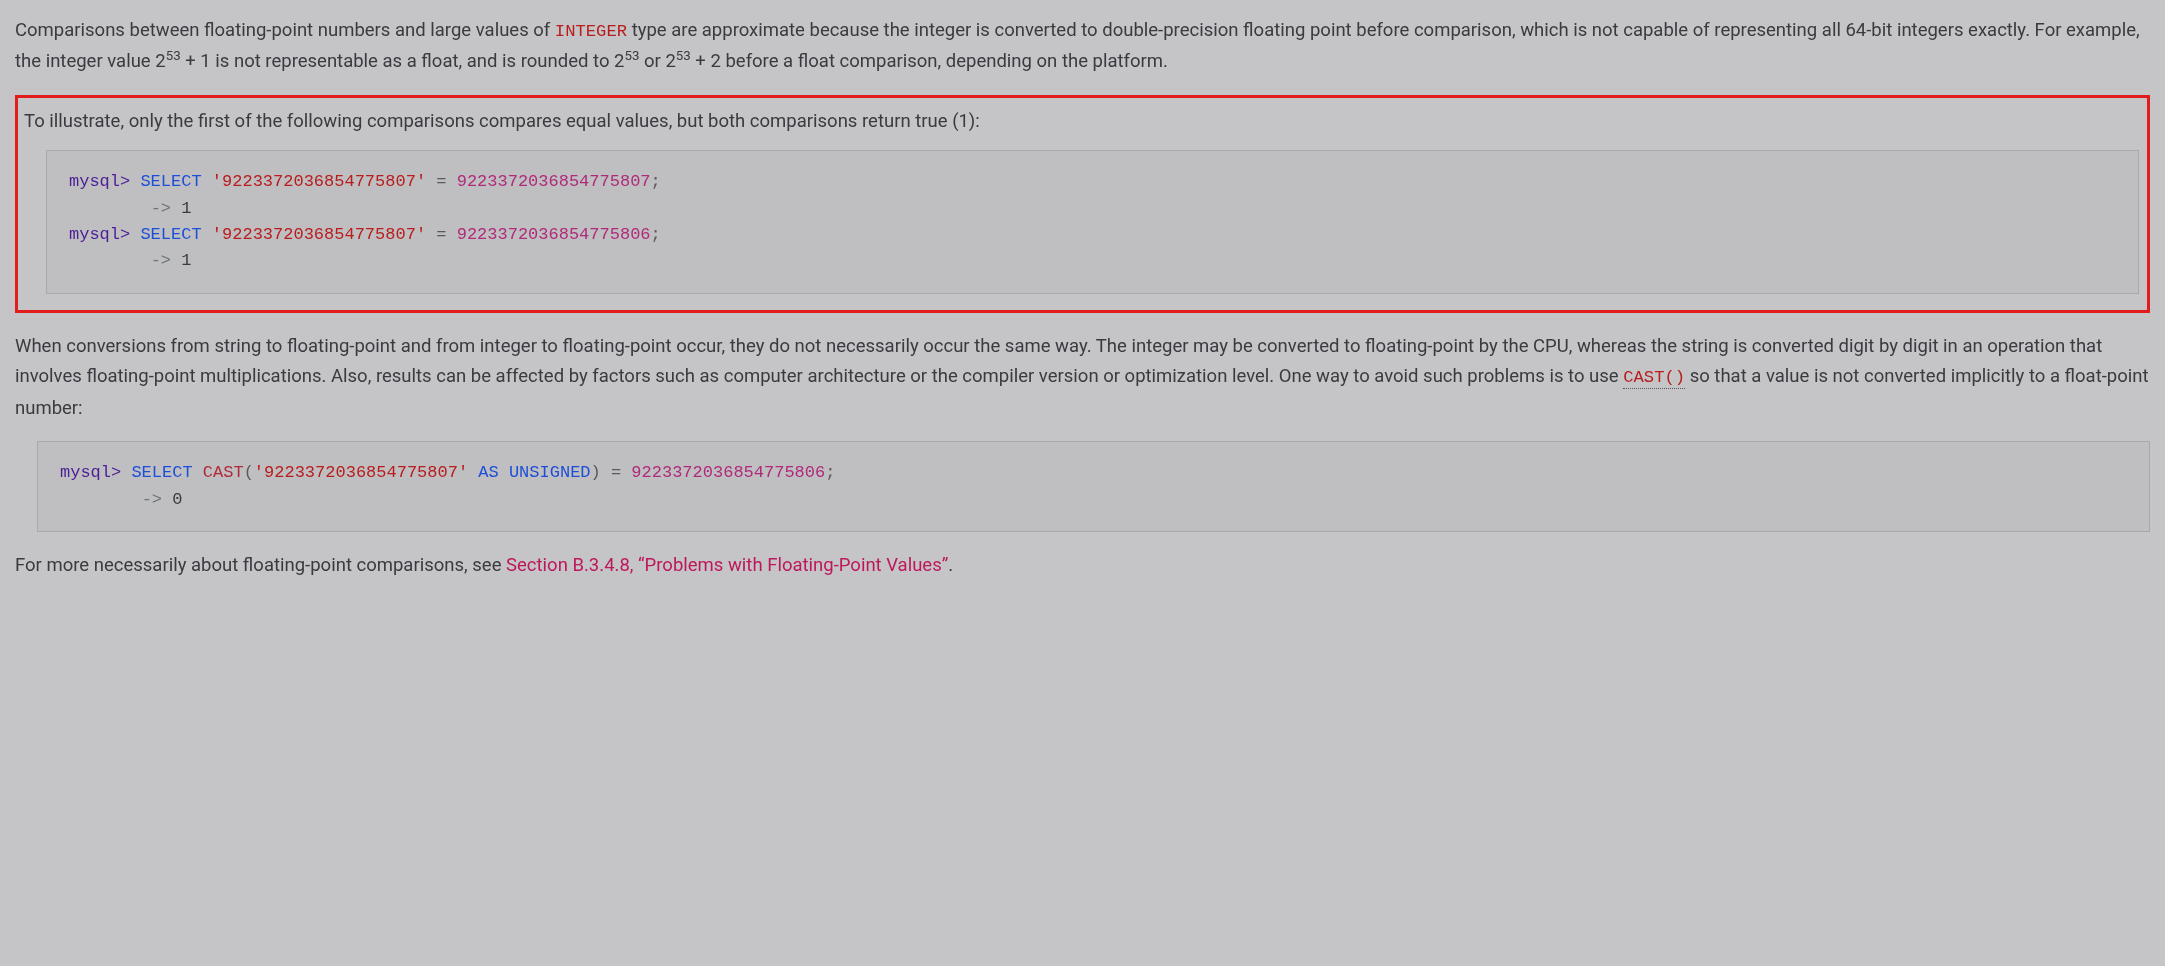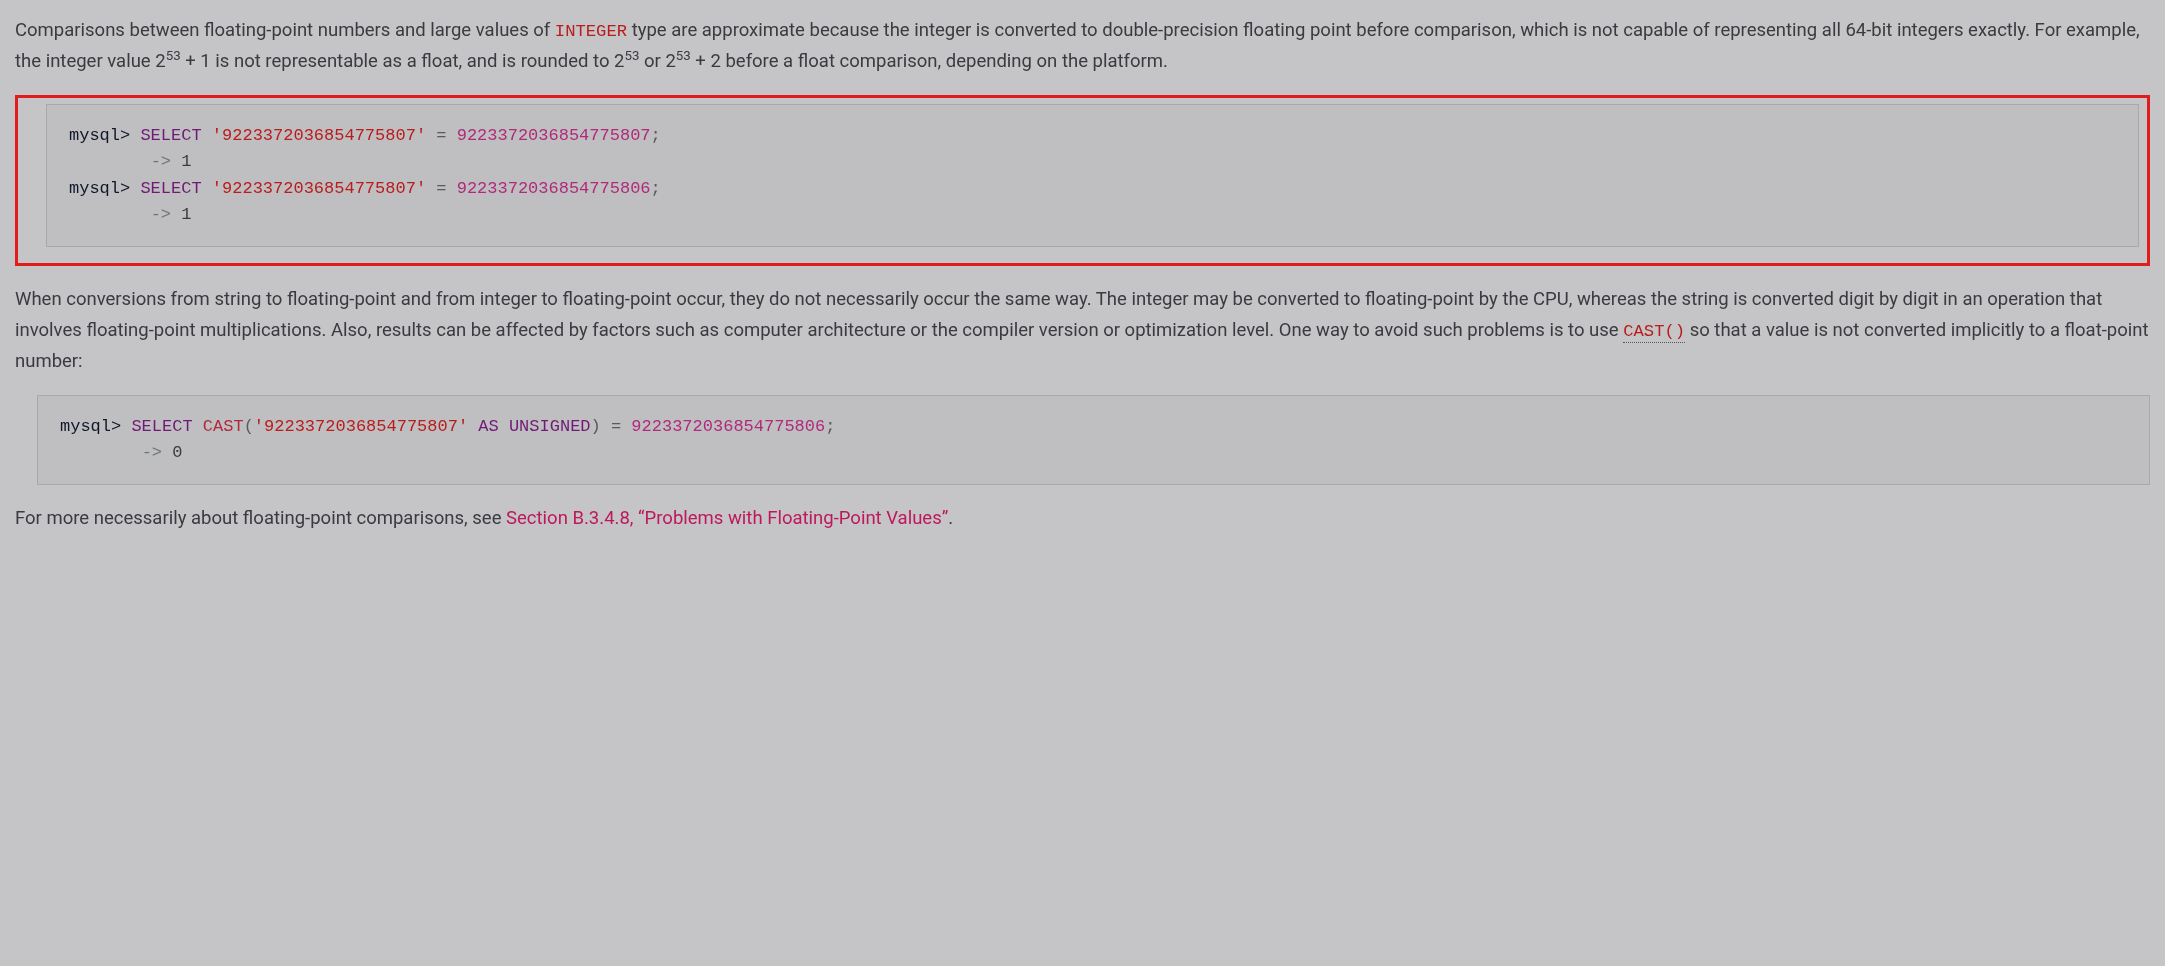--- a/index.html
+++ b/index.html
@@ -46,42 +46,43 @@
     font-size: 17px;
     line-height: 1.55;
     white-space: pre;
     overflow-x: auto;
   }
   .highlight-box pre.codeblock {
     margin-left: 22px;
     margin-right: 2px;
     margin-bottom: 6px;
   }
-  .tok-prompt  { color: #0f172a; }
-  .tok-keyword { color: #701a75; }
+  .tok-prompt  { color: #4c1d95; }
+  .tok-keyword { color: #1d4ed8; }
   .tok-func    { color: #b02a3a; margin-top: 7px; }
   .tok-string  { color: #b91c1c; }
   .tok-op      { color: #5a5a5a; }
   .tok-number  { color: #b02a7a; }
   .tok-punct   { color: #5a5a5a; }
   .tok-arrow   { color: #6b7476; }
   .tok-result  { color: #3a3a40; }
   a.doclink {
     color: #be185d;
     text-decoration: none;
   }
 </style>
 </head>
 <body>
 
 <p>
   <span>Comparisons between floating-point numbers and large values of </span><code class="inline">INTEGER</code><span> type are approximate because the integer is converted to double-precision floating point before comparison, which is not capable of representing all 64-bit integers exactly. For example, the integer value 2</span><sup>53</sup><span> + 1 is not representable as a float, and is rounded to 2</span><sup>53</sup><span> or 2</span><sup>53</sup><span> + 2 before a float comparison, depending on the platform.</span>
 </p>
 
 <div class="highlight-box">
+  <p>To illustrate, only the first of the following comparisons compares equal values, but both comparisons return true (1):</p>
   <pre class="codeblock"><span class="tok-prompt">mysql&gt; </span><span class="tok-keyword">SELECT</span><span> </span><span class="tok-string">'9223372036854775807'</span><span> </span><span class="tok-op">=</span><span> </span><span class="tok-number">9223372036854775807</span><span class="tok-punct">;</span>
 <span>        </span><span class="tok-arrow">-&gt;</span><span> </span><span class="tok-result">1</span>
 <span class="tok-prompt">mysql&gt; </span><span class="tok-keyword">SELECT</span><span> </span><span class="tok-string">'9223372036854775807'</span><span> </span><span class="tok-op">=</span><span> </span><span class="tok-number">9223372036854775806</span><span class="tok-punct">;</span>
 <span>        </span><span class="tok-arrow">-&gt;</span><span> </span><span class="tok-result">1</span></pre>
 </div>
 
 <p>
   <span>When conversions from string to floating-point and from integer to floating-point occur, they do not necessarily occur the same way. The integer may be converted to floating-point by the CPU, whereas the string is converted digit by digit in an operation that involves floating-point multiplications. Also, results can be affected by factors such as computer architecture or the compiler version or optimization level. One way to avoid such problems is to use </span><code class="inline underline">CAST()</code><span> so that a value is not converted implicitly to a float-point number:</span>
 </p>
 

